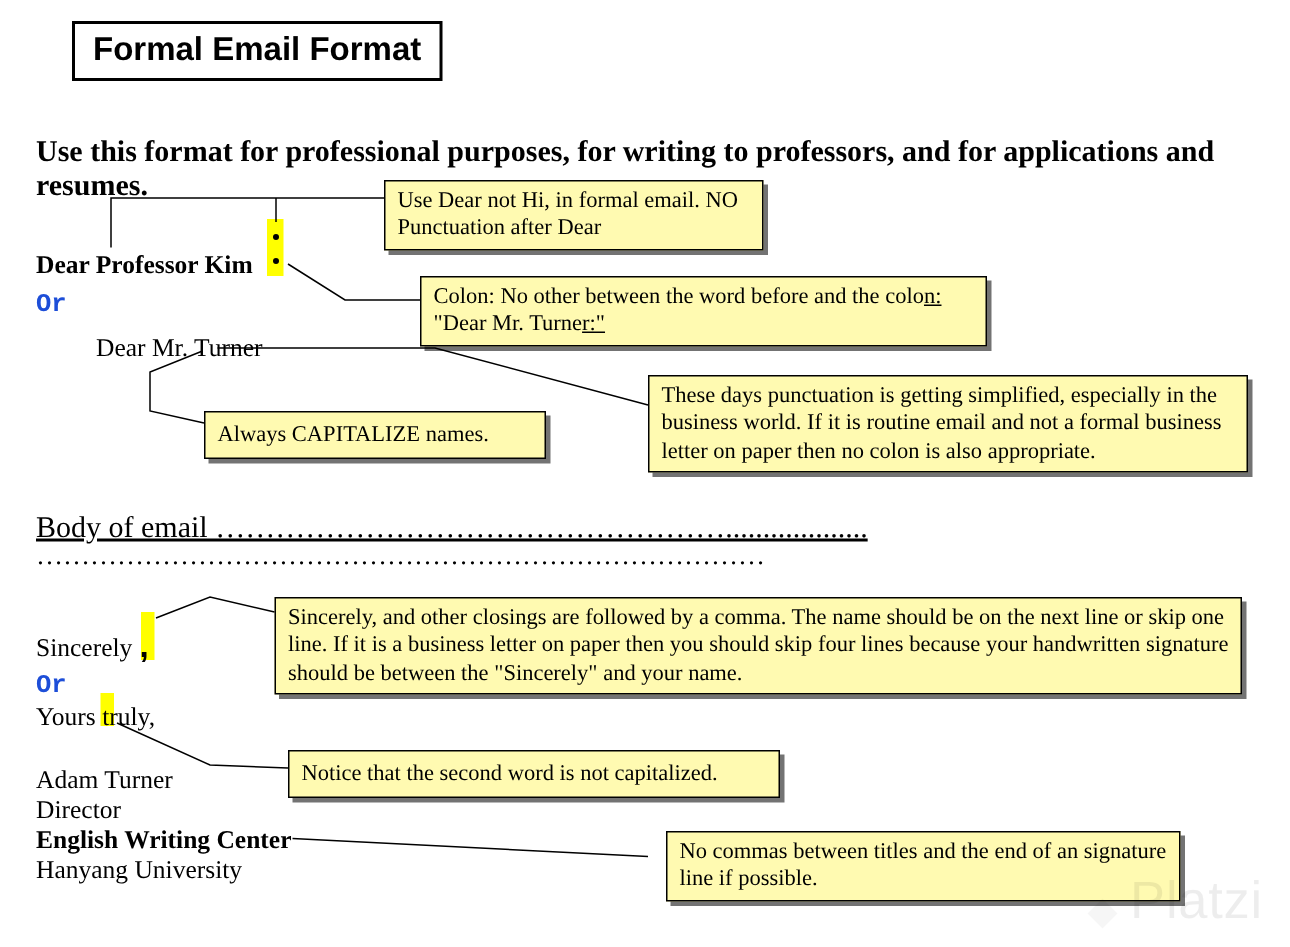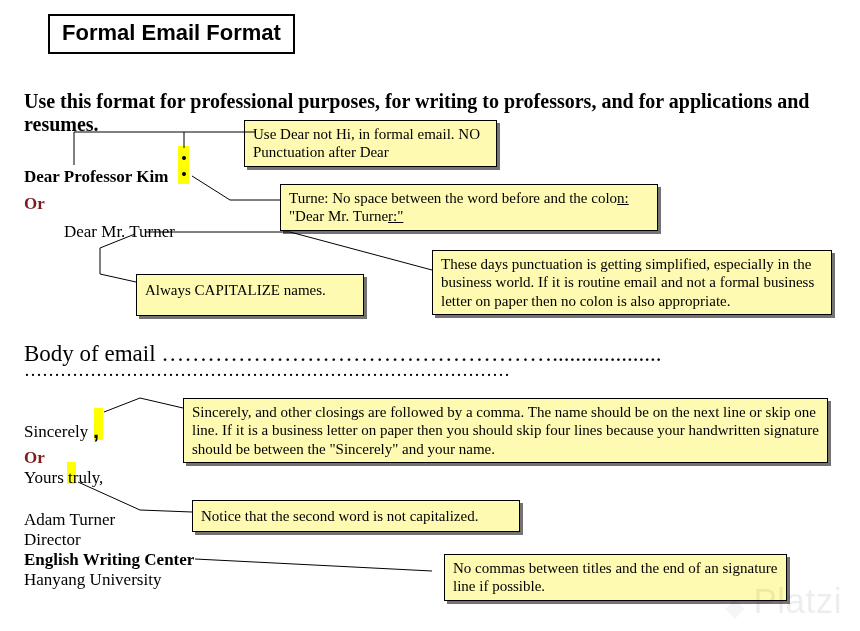--- a/index.html
+++ b/index.html
@@ -27,21 +27,21 @@
       left: 24px;
       top: 90px;
       font-weight: bold;
       font-size: 20px;
     }
     .txt {
       position: absolute;
       font-size: 17px;
       line-height: 1.2;
     }
-    .or { color: #7f1d1d; font-weight: bold; }
+    .or { color: #1d4ed8; font-weight: bold; font-family: Liberation Mono, monospace; }
     .hl {
       position: absolute;
       background: #ffff00;
     }
     .dot {
       position: absolute;
       background: #000;
       border-radius: 50%;
       width: 4px; height: 4px;
     }
@@ -95,46 +95,46 @@
 <div class="txt" style="left:24px; top:167px;font-weight:bold;">Dear Professor Kim</div>
 
 <div class="hl" style="left:178px; top:146px; width:11px; height:38px;"></div>
 <div class="dot" style="left:182px; top:156px;"></div>
 <div class="dot" style="left:182px; top:172px;"></div>
 
 <div class="txt or" style="left:24px; top:194px;">Or</div>
 
 <div class="txt" style="left:24px; top:222px;margin-left:40px;">Dear Mr. Turner</div>
 
-<div class="txt" style="left:24px; top:340px; font-size:23px;">Body of email ……………………………………………...................</div>
+<div class="txt" style="left:24px; top:340px; font-size:20px;text-decoration:underline;">Body of email ……………………………………………...................</div>
 <div class="txt" style="left:24px; top:360px; font-size:18px;">………………………………………………………………………</div>
 
 <div class="hl" style="left:94px; top:408px; width:9px; height:32px;"></div>
 <div class="comma" style="left:93px; top:418px;">,</div>
 <div class="txt" style="left:24px; top:422px;">Sincerely</div>
 
 <div class="txt or" style="left:24px; top:448px;">Or</div>
 
 <div class="hl" style="left:67px; top:462px; width:9px; height:22px;"></div>
 <div class="txt" style="left:24px; top:468px;">Yours truly,</div>
 
 <div class="txt" style="left:24px; top:510px;">Adam Turner</div>
 <div class="txt" style="left:24px; top:530px;">Director</div>
 <div class="txt" style="left:24px; top:550px;font-weight:bold;">English Writing Center</div>
 <div class="txt" style="left:24px; top:570px;">Hanyang University</div>
 
-<div class="callout" style="left:244px; top:120px; width:235px;">
+<div class="callout" style="left:256px; top:120px; width:235px;">
   <span>Use Dear not Hi, in formal email. NO Punctuation after Dear</span>
 </div>
 
 <div class="callout" style="left:280px; top:184px; width:360px;">
-  <span>Turne: No space between the word before and the colo</span><span class="u">n:</span><span> "Dear Mr. Turne</span><span class="u">r:"</span>
+  <span>Colon: No other between the word before and the colo</span><span class="u">n:</span><span> "Dear Mr. Turne</span><span class="u">r:"</span>
 </div>
 
-<div class="callout" style="left:136px; top:274px; width:210px; padding-top:6px; padding-bottom:16px;">
+<div class="callout" style="left:136px; top:274px; width:210px; padding-top:6px; padding-bottom:6px;">
   <span>Always CAPITALIZE names.</span>
 </div>
 
 <div class="callout" style="left:432px; top:250px; width:382px;">
   <span>These days punctuation is getting simplified, especially in the business world. If it is routine email and not a formal business letter on paper then no colon is also appropriate.</span>
 </div>
 
 <div class="callout" style="left:183px; top:398px; width:627px;">
   <span>Sincerely, and other closings are followed by a comma. The name should be on the next line or skip one line. If it is a business letter on paper then you should skip four lines because your handwritten signature should be between the "Sincerely" and your name.</span>
 </div>

